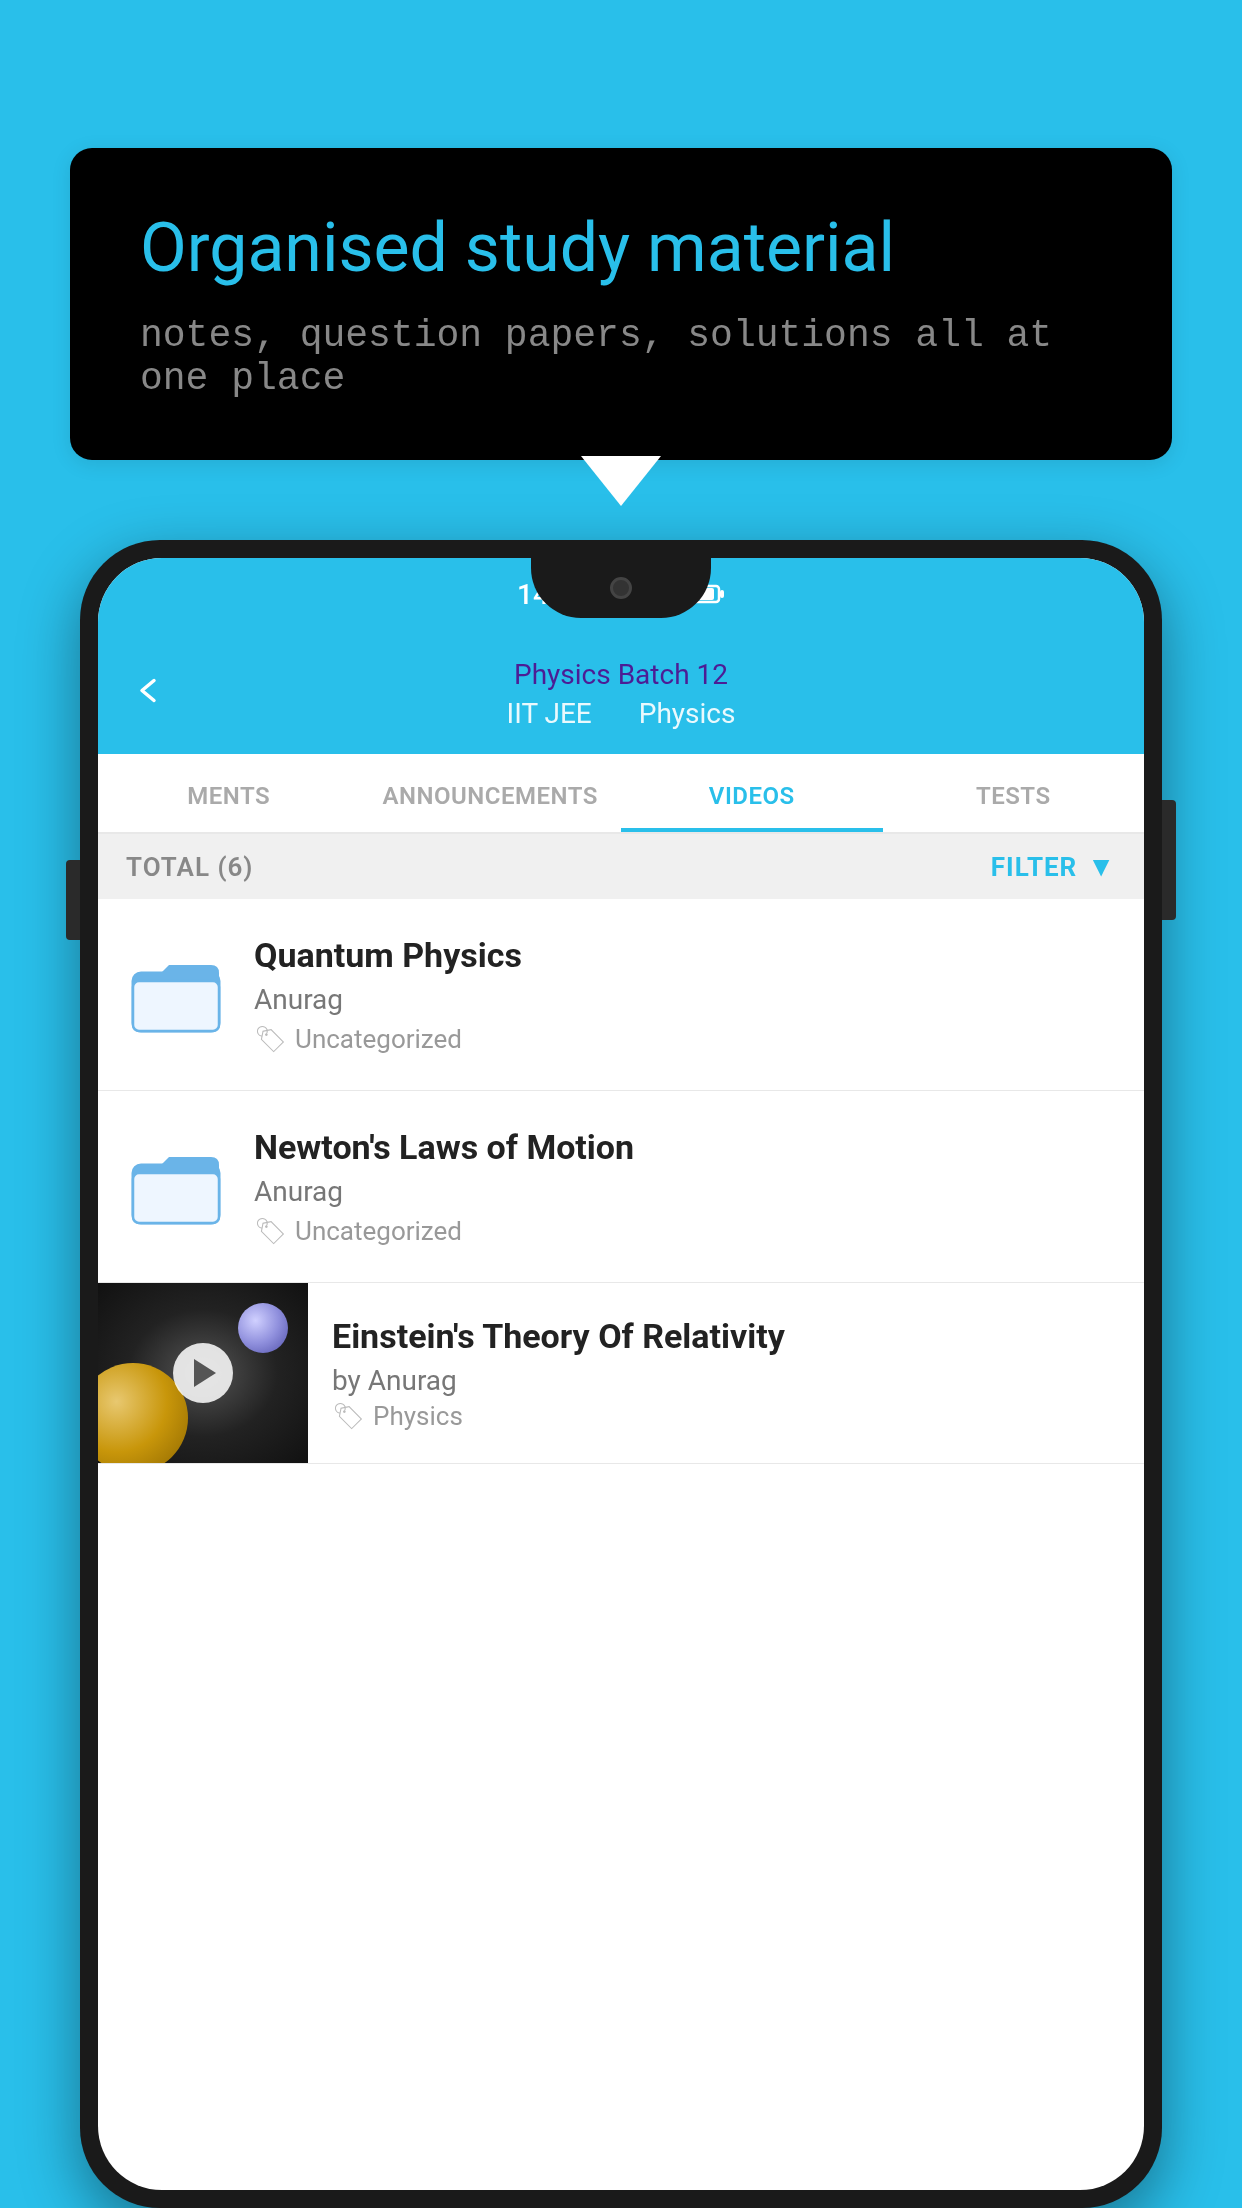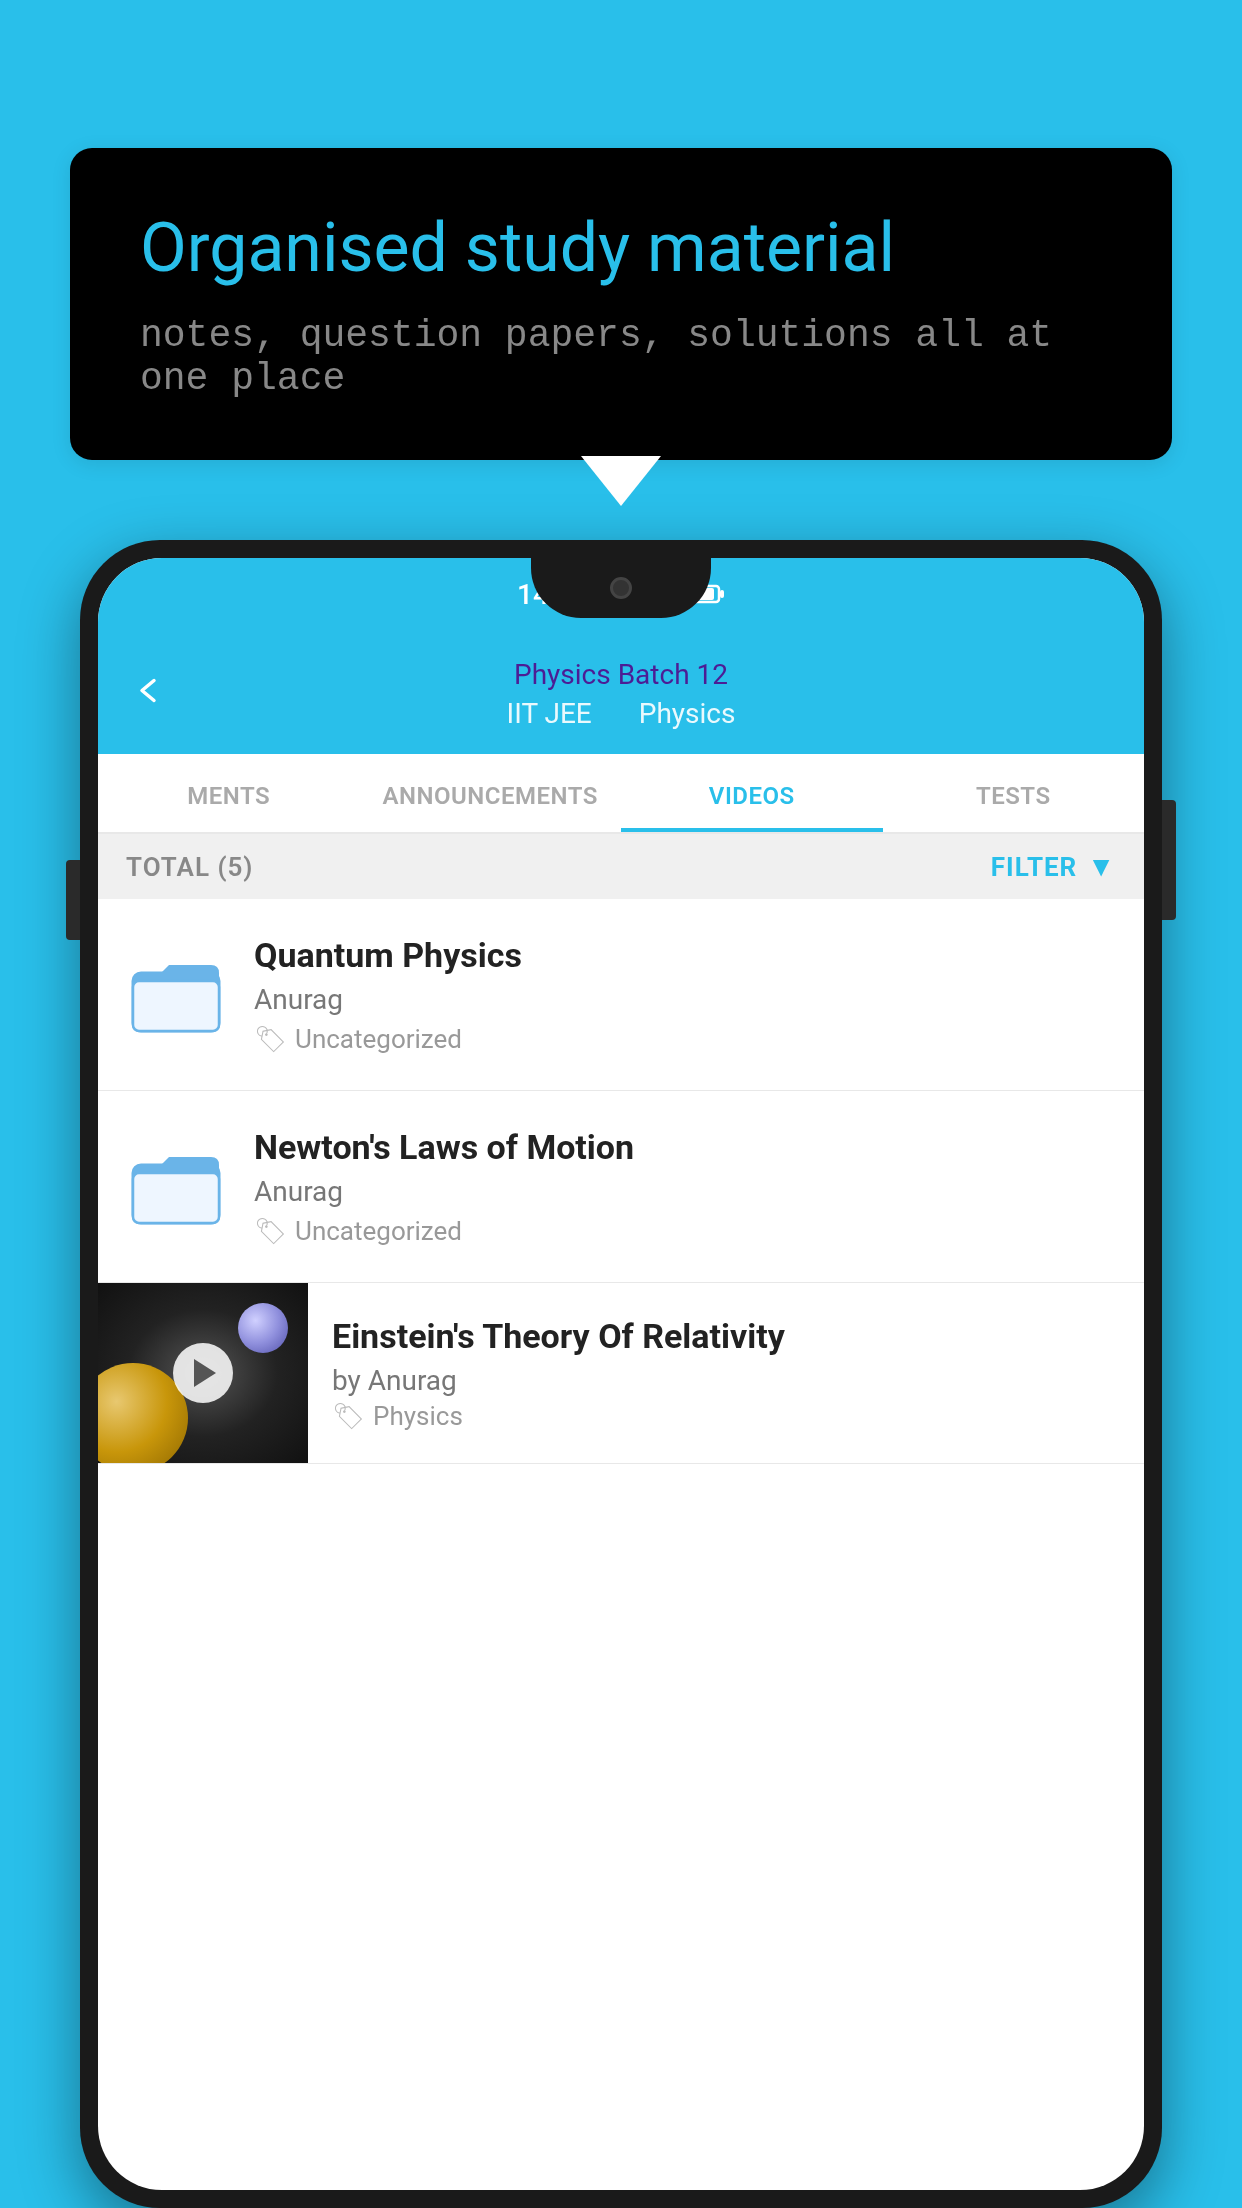--- a/index.html
+++ b/index.html
@@ -497,21 +497,21 @@
 
       <div class="tabs-bar">
         <div class="tab-item">MENTS</div>
         <div class="tab-item">ANNOUNCEMENTS</div>
         <div class="tab-item active">VIDEOS</div>
         <div class="tab-item">TESTS</div>
       </div>
 
 
       <div class="filter-bar">
-        <span class="total-label">TOTAL (5)</span>
+        <span class="total-label">TOTAL (6)</span>
         <div class="filter-btn">
           <span>FILTER</span>
           <span class="filter-funnel">▼</span>
         </div>
       </div>
 
       <div class="video-list">
 
         <div class="video-item">
           <div class="video-thumb">

